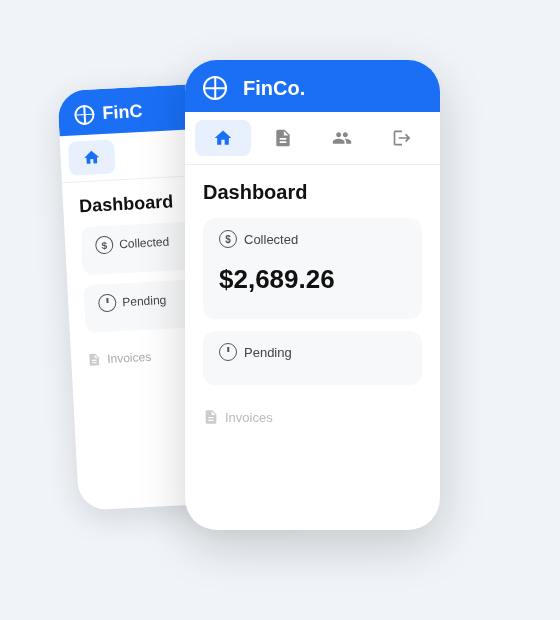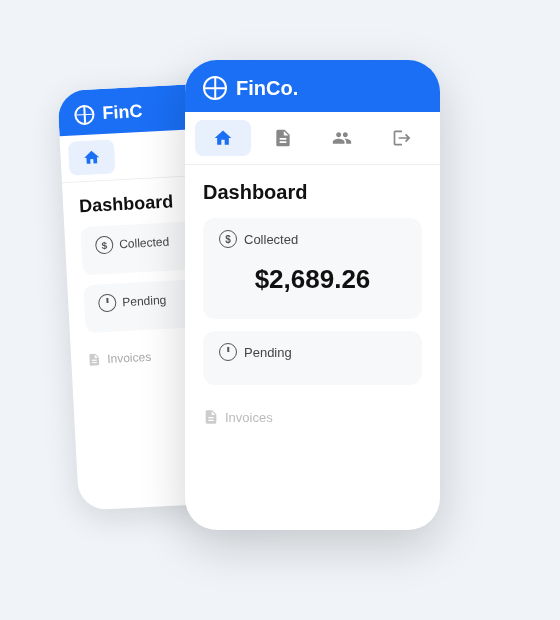--- a/index.html
+++ b/index.html
@@ -115,21 +115,21 @@
       left: 185px;
       overflow: hidden;
       z-index: 2;
     }
 
     .phone-front .phone-header {
       background: #1a6ff5;
       padding: 16px 18px 12px;
       display: flex;
       align-items: center;
-      gap: 9px;
+      gap: 16px;
     }
 
     .phone-front .phone-header .brand-text {
       color: #fff;
       font-size: 20px;
       font-weight: 700;
     }
 
     .phone-front .nav-bar {
       display: flex;
@@ -178,21 +178,20 @@
       gap: 7px;
       font-size: 13px;
       color: #444;
       margin-bottom: 8px;
     }
 
     .phone-front .card-value {
       font-size: 26px;
       font-weight: 700;
       color: #111;
-      text-align: center;
       padding: 8px 0;
     }
 
     .phone-front .invoices-row {
       display: flex;
       align-items: center;
       gap: 6px;
       font-size: 13px;
       color: #bbb;
       padding: 12px 0 4px;

